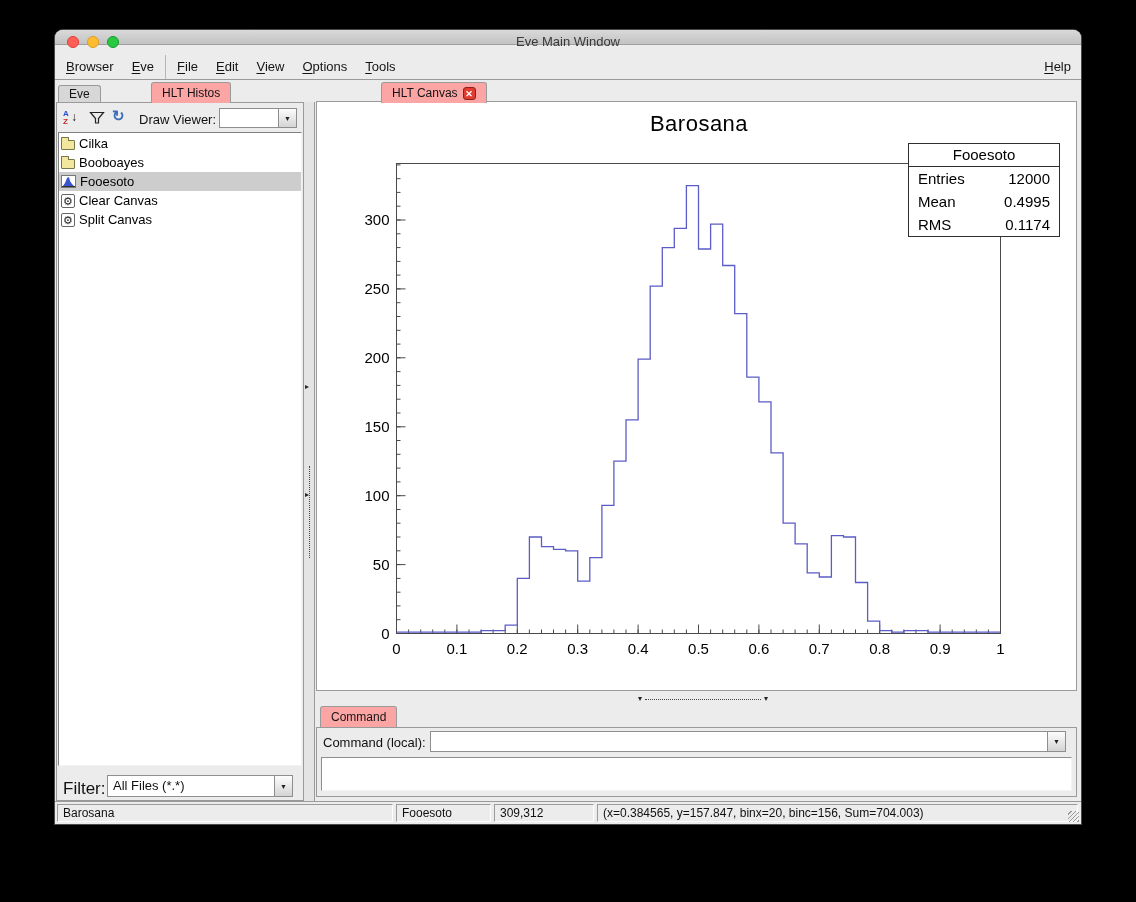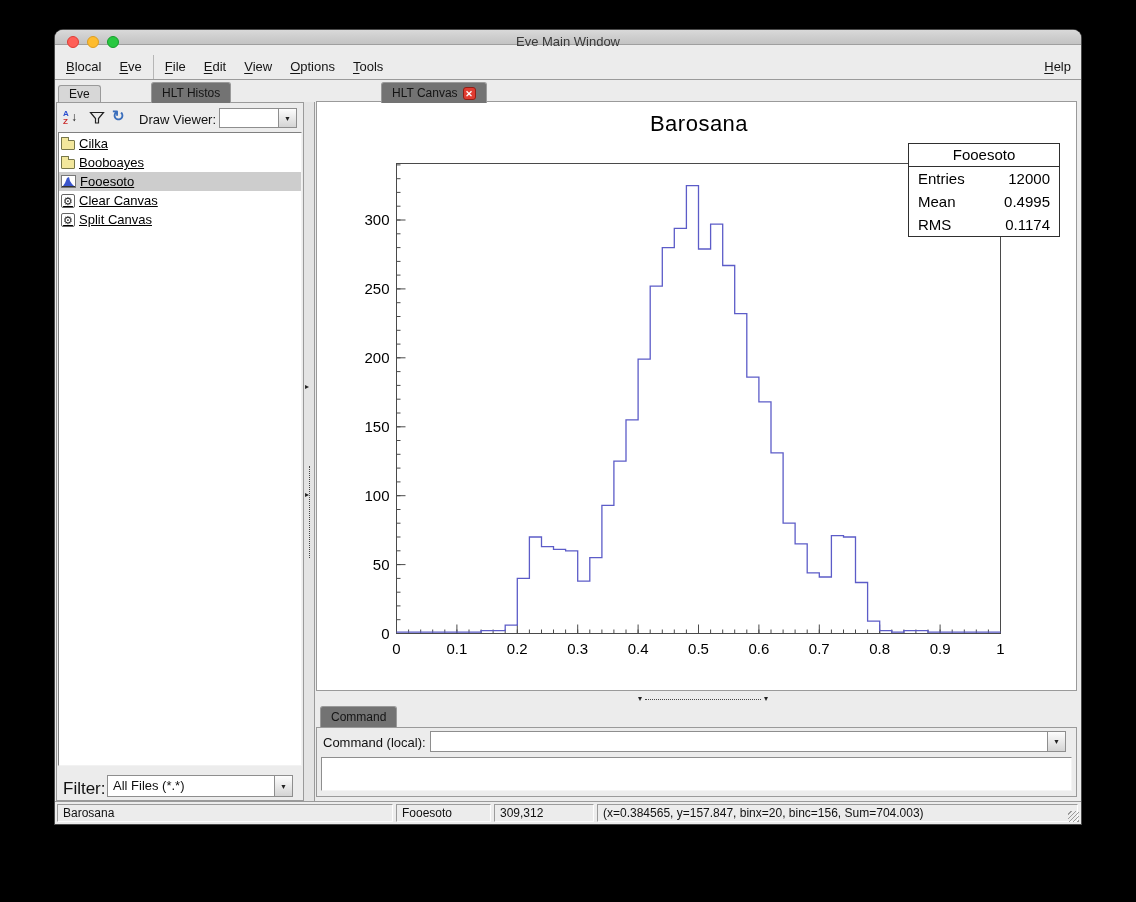--- a/index.html
+++ b/index.html
@@ -23,21 +23,21 @@
            color:#141414;box-sizing:border-box;}
   .menu-item{padding:0 9px;line-height:24px;white-space:nowrap;cursor:default;}
   .menu-item:first-child{margin-left:2px;}
   .menu-divider{width:1px;height:24px;background:#b6b6b6;margin:0 2px;}
   .menu-help{margin-left:auto;padding:0 10px;line-height:24px;}
   .mn{text-decoration:underline;text-underline-offset:2px;}
   
   .tab{position:absolute;height:17px;line-height:17px;font-size:12px;padding:0 10px;
        background:#d7d7d7;border:1px solid #9a9a9a;border-bottom:none;
        border-radius:3px 3px 0 0;color:#141414;white-space:nowrap;box-sizing:content-box;}
-  .tab.active{background:#737373;height:20px;line-height:20px;z-index:6;}
+  .tab.active{background:#fca5a5;height:20px;line-height:20px;z-index:6;}
   .tab .tab-inner{display:flex;align-items:center;gap:5px;height:100%;}
   .close-x{display:inline-block;width:13px;height:13px;background:#e03c31;border:1px solid #8f1f17;
            border-radius:3px;color:#fff;font-size:9px;line-height:13px;text-align:center;
            font-weight:bold;box-sizing:border-box;}
   
   .panel{position:absolute;border:1px solid #9a9a9a;background:#ececec;box-sizing:border-box;}
   #sidebar-panel{left:1px;top:72px;width:248px;height:699px;}
   #main-content{left:261px;top:71px;width:761px;height:590px;background:#fff;}
   #command-panel{left:261px;top:697px;width:761px;height:70px;}
   
@@ -53,21 +53,21 @@
          display:flex;align-items:stretch;}
   .combo .field{flex:1;font-size:13px;line-height:18px;padding-left:5px;color:#111;
                 white-space:nowrap;overflow:hidden;}
   .combo .btn{width:17px;border-left:1px solid #8e8e8e;background:linear-gradient(#fdfdfd,#d4d4d4);
               display:flex;align-items:center;justify-content:center;font-size:7px;color:#222;}
   #draw-option-combo{left:164px;top:78px;width:78px;height:20px;}
   
   .listbox{position:absolute;left:3px;top:102px;width:244px;height:634px;background:#fff;
            border:1px solid;border-color:#808080 #f2f2f2 #f2f2f2 #808080;box-sizing:border-box;
            padding-top:1px;}
-  .lb-row{display:flex;align-items:center;gap:4px;height:19px;padding-left:2px;font-size:13px;color:#000;text-decoration:underline;}
+  .lb-row{display:flex;align-items:center;gap:4px;height:19px;padding-left:2px;font-size:13px;color:#000;}
   .lb-row.selected{background:#cdcdcd;}
   .folder-icon{display:inline-block;width:14px;height:10px;background:#f2e79c;
                border:1px solid #77774a;border-radius:1px;position:relative;margin-top:2px;box-sizing:border-box;}
   .folder-icon::before{content:"";position:absolute;left:-1px;top:-4px;width:6px;height:3px;
                background:#f2e79c;border:1px solid #77774a;border-bottom:none;border-radius:1px 1px 0 0;}
   .gear-box{display:inline-block;width:14px;height:14px;border:1px solid #666;background:#fff;
             font-size:11px;line-height:12px;text-align:center;color:#222;box-sizing:border-box;border-radius:2px;}
   
   .filter-label{position:absolute;left:8px;top:749px;font-size:17px;color:#111;}
   #filter-combo{left:52px;top:745px;width:186px;height:22px;}
@@ -113,21 +113,21 @@
   <div class="titlebar">
     <div class="lights">
       <span class="light red"></span>
       <span class="light yellow"></span>
       <span class="light green"></span>
     </div>
     <div class="win-title">Eve Main Window</div>
   </div>
 
   <div class="menubar">
-    <span class="menu-item"><span class="mn">B</span><span>local</span></span>
+    <span class="menu-item"><span class="mn">B</span><span>rowser</span></span>
     <span class="menu-item"><span class="mn">E</span><span>ve</span></span>
     <span class="menu-divider"></span>
     <span class="menu-item"><span class="mn">F</span><span>ile</span></span>
     <span class="menu-item"><span class="mn">E</span><span>dit</span></span>
     <span class="menu-item"><span class="mn">V</span><span>iew</span></span>
     <span class="menu-item"><span class="mn">O</span><span>ptions</span></span>
     <span class="menu-item"><span class="mn">T</span><span>ools</span></span>
     <span class="menu-help"><span class="mn">H</span><span>elp</span></span>
   </div>
 

